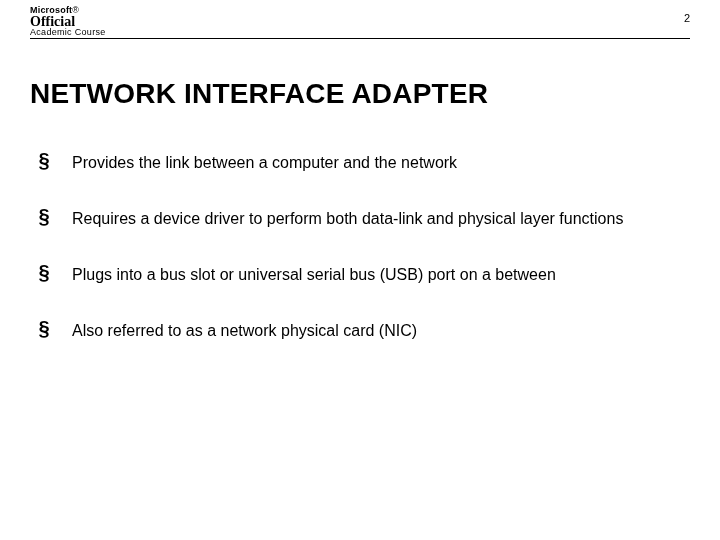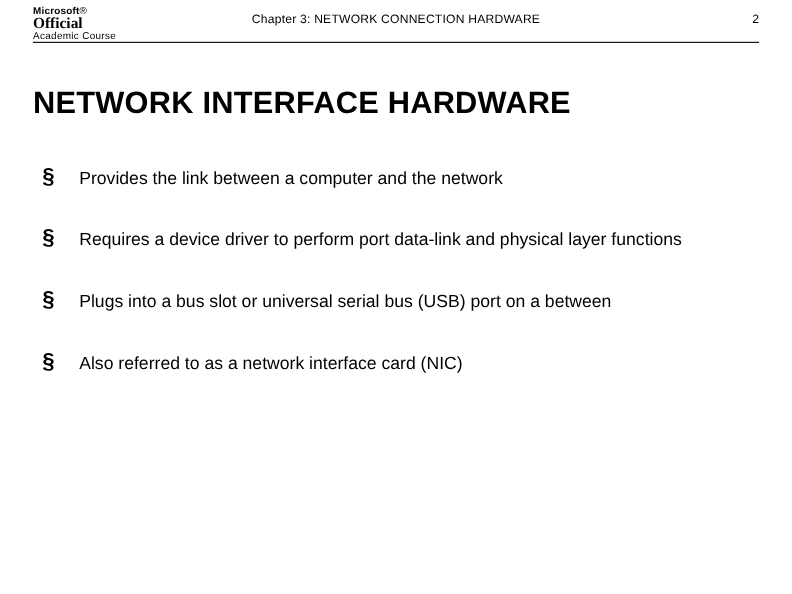--- a/index.html
+++ b/index.html
@@ -98,37 +98,36 @@
 <body>
 
 <div class="header">
   <div class="logo">
     <div class="brand">
       <b>Microsoft</b><span>®</span>
     </div>
     <div class="line2">Official</div>
     <div class="line3">Academic Course</div>
   </div>
-  <div class="chapter">Chapter 3: NETWORK CONNECTION HARDWARE</div>
   <div class="pagenum">2</div>
 </div>
 <div class="rule"></div>
 
-<div class="title">NETWORK INTERFACE HARDWARE</div>
+<div class="title">NETWORK INTERFACE ADAPTER</div>
 
 <div class="bullets">
   <div class="bullet">
     <div class="marker">§</div>
     <div class="text">Provides the link between a computer and the network</div>
   </div>
   <div class="bullet">
     <div class="marker">§</div>
-    <div class="text">Requires a device driver to perform port data-link and physical layer functions</div>
+    <div class="text">Requires a device driver to perform both data-link and physical layer functions</div>
   </div>
   <div class="bullet">
     <div class="marker">§</div>
     <div class="text">Plugs into a bus slot or universal serial bus (USB) port on a between</div>
   </div>
   <div class="bullet">
     <div class="marker">§</div>
-    <div class="text">Also referred to as a network interface card (NIC)</div>
+    <div class="text">Also referred to as a network physical card (NIC)</div>
   </div>
 </div>
 
 </body></html>

